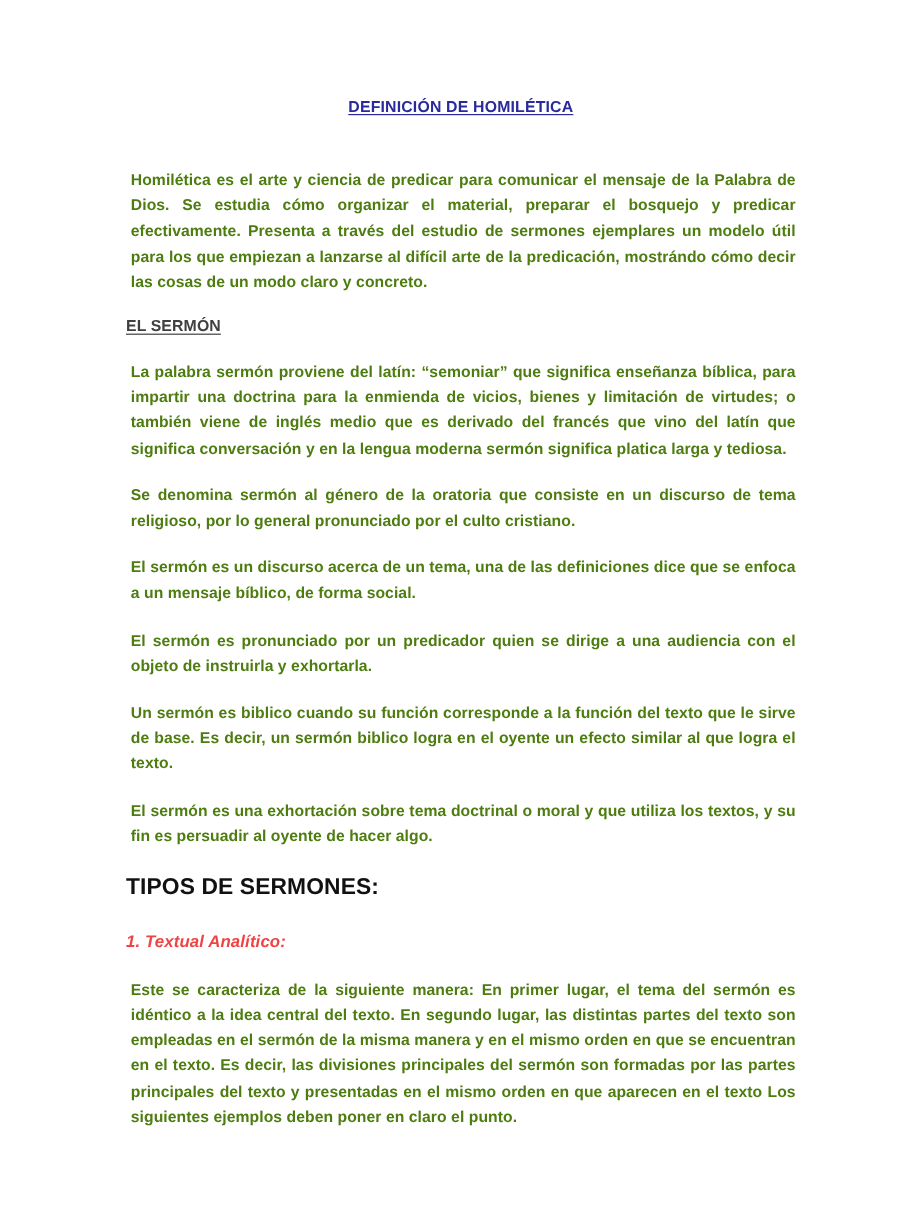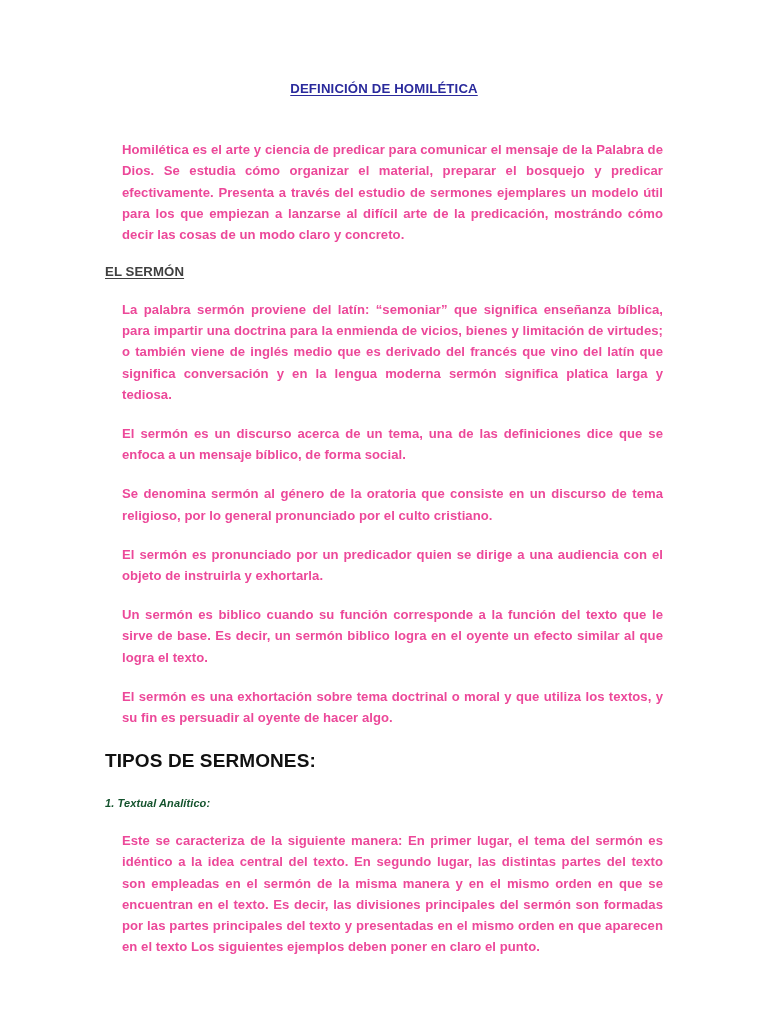--- a/index.html
+++ b/index.html
@@ -49,66 +49,66 @@
     font-size: 13.2px;
     line-height: 1.35;
     color: #404040;
     text-decoration: underline;
     text-underline-offset: 2px;
     letter-spacing: 0.1px;
     margin: 0 0 18px 0;
   }
 
   p.para {
-    margin: 0 0 18px 17px;
+    margin: 0 0 18px 4px;
     font-size: 13.1px;
     line-height: 1.62;
     text-align: justify;
     text-justify: inter-word;
-    color: #ec4899;
+    color: #4d7c0f;
     font-weight: 600;
     letter-spacing: 0.05px;
   }
 
   p.label-bold {
     margin: 0 0 18px 0;
     font-size: 19px;
     line-height: 1.6;
     font-weight: bold;
     color: #111111;
     letter-spacing: 0.1px;
   }
 
   p.label-bold-italic {
     margin: 0 0 18px 0;
-    font-size: 11px;
+    font-size: 14px;
     line-height: 1.6;
     font-weight: bold;
     font-style: italic;
-    color: #14532d;
+    color: #ef4444;
     letter-spacing: 0.1px;
   }
 </style>
 </head>
 <body>
 
 <div class="page">
   <div class="content">
 
     <h1 class="doc-title">DEFINICIÓN DE HOMILÉTICA</h1>
 
     <p class="para">Homilética es el arte y ciencia de predicar para comunicar el mensaje de la Palabra de Dios. Se estudia cómo organizar el material, preparar el bosquejo y predicar efectivamente. Presenta a través del estudio de sermones ejemplares un modelo útil para los que empiezan a lanzarse al difícil arte de la predicación, mostrándo cómo decir las cosas de un modo claro y concreto.</p>
 
     <h2 class="section-heading">EL SERMÓN</h2>
 
     <p class="para">La palabra sermón proviene del latín: “semoniar” que significa enseñanza bíblica, para impartir una doctrina para la enmienda de vicios, bienes y limitación de virtudes; o también viene de inglés medio que es derivado del francés que vino del latín que significa conversación y en la lengua moderna sermón significa platica larga y tediosa.</p>
 
+    <p class="para">Se denomina sermón al género de la oratoria que consiste en un discurso de tema religioso, por lo general pronunciado por el culto cristiano.</p>
+
     <p class="para">El sermón es un discurso acerca de un tema, una de las definiciones dice que se enfoca a un mensaje bíblico, de forma social.</p>
-
-    <p class="para">Se denomina sermón al género de la oratoria que consiste en un discurso de tema religioso, por lo general pronunciado por el culto cristiano.</p>
 
     <p class="para">El sermón es pronunciado por un predicador quien se dirige a una audiencia con el objeto de instruirla y exhortarla.</p>
 
     <p class="para">Un sermón es biblico cuando su función corresponde a la función del texto que le sirve de base. Es decir, un sermón biblico logra en el oyente un efecto similar al que logra el texto.</p>
 
     <p class="para">El sermón es una exhortación sobre tema doctrinal o moral y que utiliza los textos, y su fin es persuadir al oyente de hacer algo.</p>
 
     <p class="label-bold">TIPOS DE SERMONES:</p>
 
 

